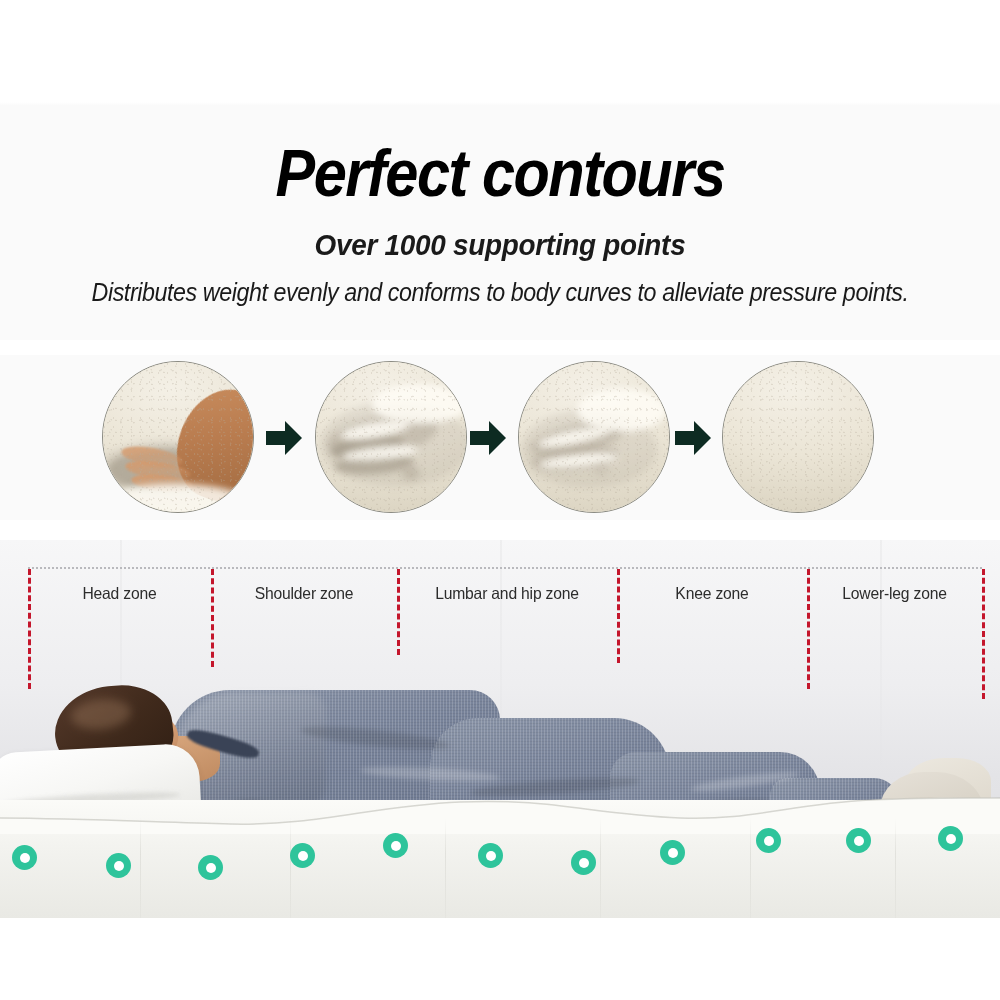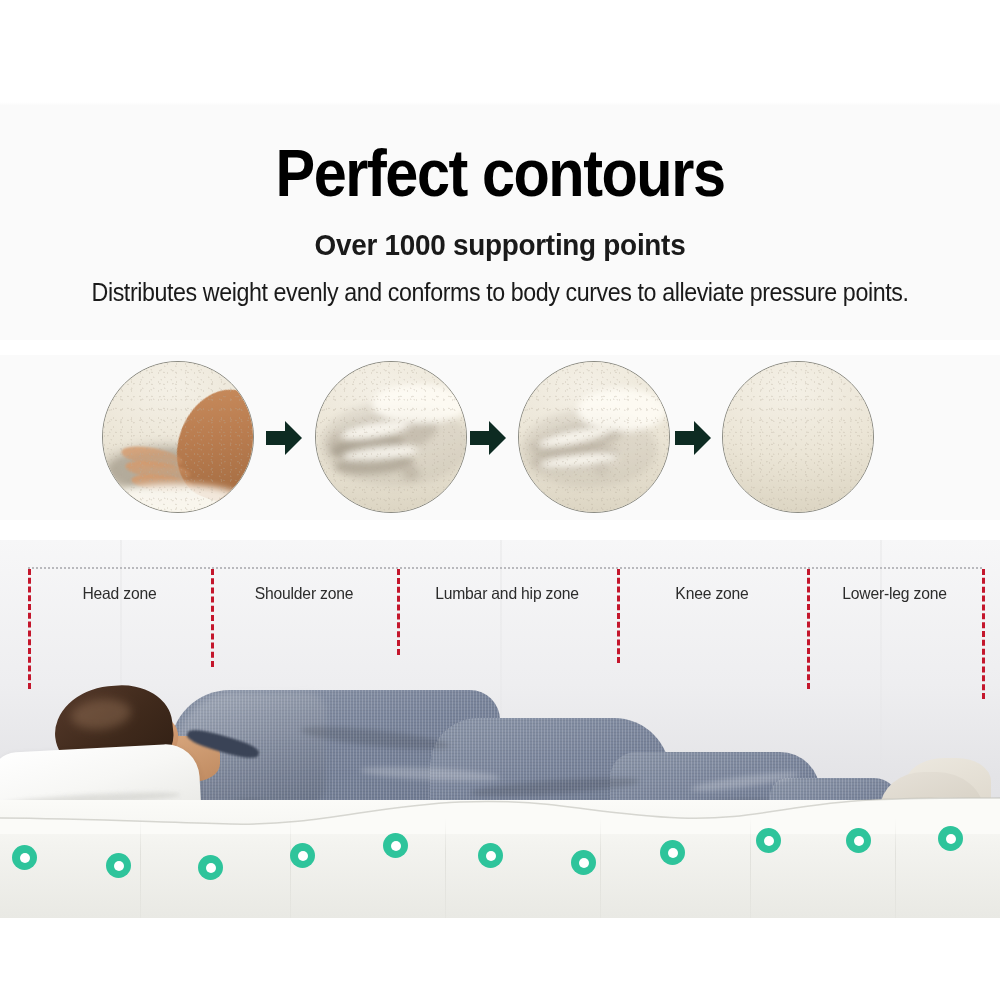--- a/index.html
+++ b/index.html
@@ -21,20 +21,21 @@
   }
 
   
   .text-block {
     position: absolute;
     left: 0;
     top: 0;
     width: 1000px;
     height: 340px;
     background: linear-gradient(180deg, #ffffff 0%, #ffffff 30%, #fafafa 31%, #fafafa 100%);
+    font-style: italic;
   }
   .headline {
     position: absolute;
     top: 140px;
     left: 0;
     width: 1000px;
     text-align: center;
     font-size: 66px;
     font-weight: bold;
     color: #000000;

